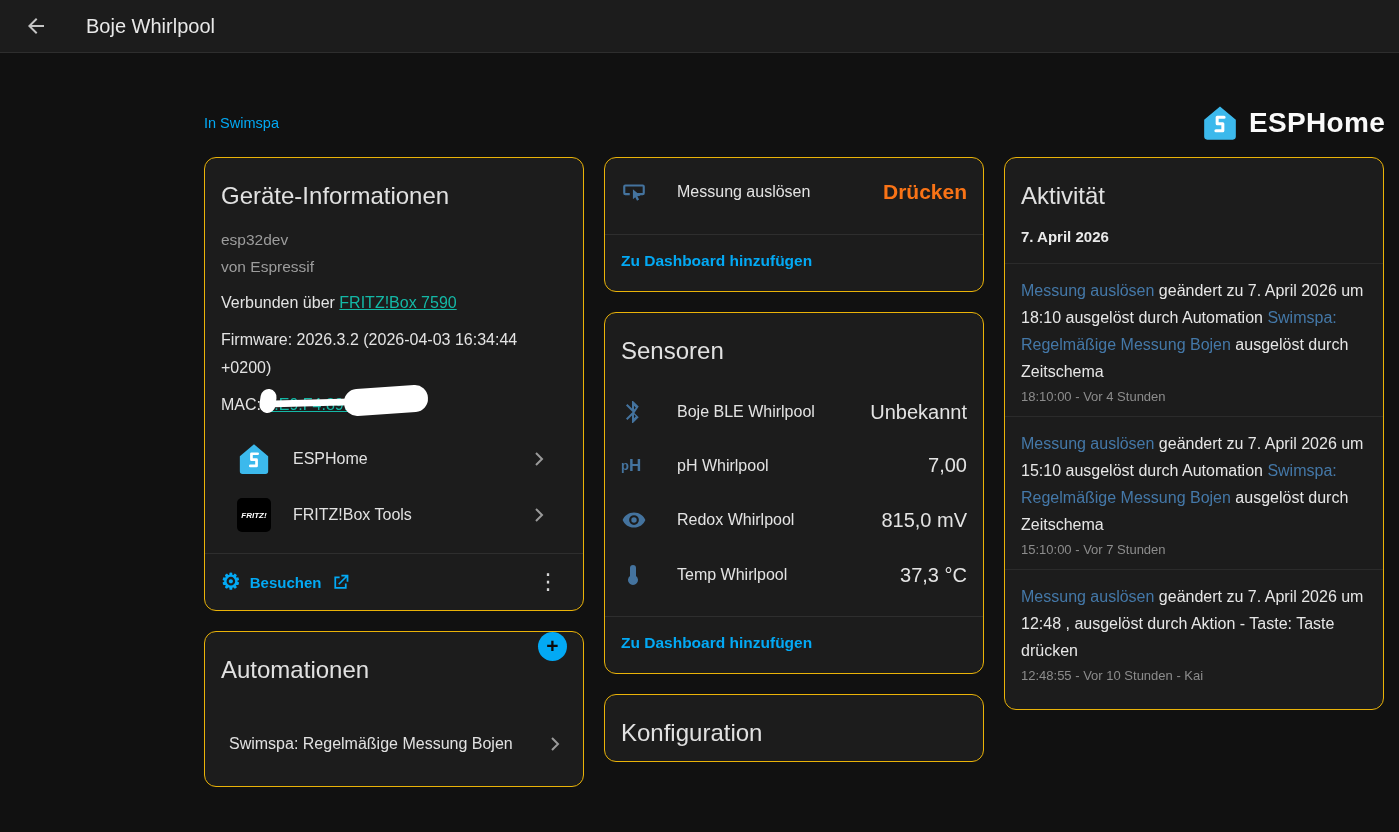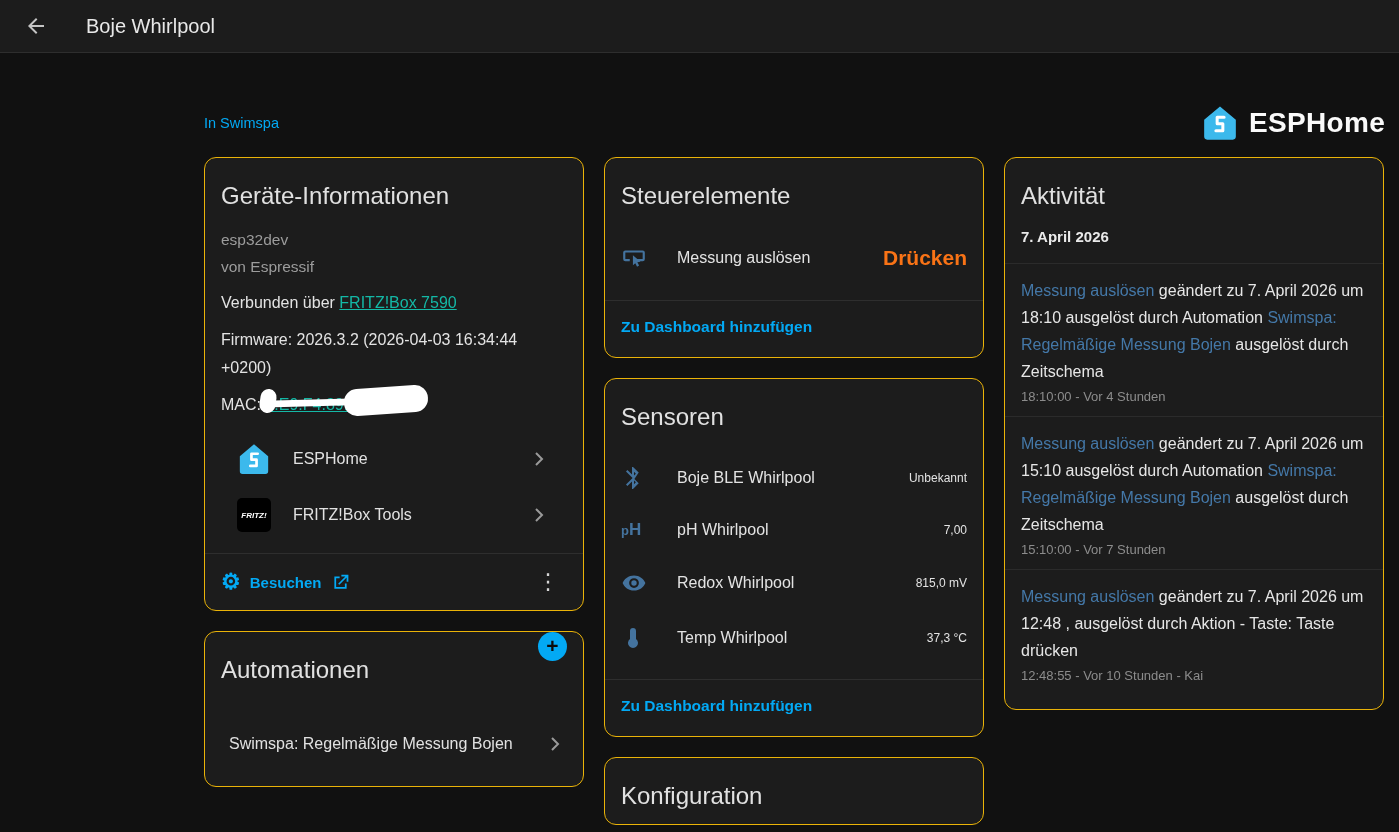--- a/index.html
+++ b/index.html
@@ -58,21 +58,21 @@
   .list-row { display:flex; align-items:center; justify-content:space-between;
               padding:18px 16px 30px 24px; cursor:pointer; margin-top:16px; }
   .list-row-label { color:#e1e1e1; font-size:16px; }
 
   
   .entity-rows { padding:6px 16px 14px; }
   .entity-row { display:flex; align-items:center; padding:15px 0; cursor:pointer; }
   .entity-icon { width:56px; display:flex; align-items:center; }
   .entity-name { flex:1; color:#e3e3e3; font-size:16px; }
   .entity-action { color:#f97316; font-weight:700; font-size:21px; cursor:pointer; }
-  .entity-value { color:#e3e3e3; font-size:12px; text-align:right; }
+  .entity-value { color:#e3e3e3; font-size:20px; text-align:right; }
   .card-link-row { border-top:1px solid #2e2e2e; padding:17px 16px 21px; }
   .dash-link { color:#03a9f4; font-weight:700; font-size:15.5px; cursor:pointer; }
   .ph-glyph { color:#44739e; font-weight:700; font-size:17px; letter-spacing:0; }
   .ph-glyph .p { font-size:13px; }
 
   
   .date-header { color:#eaeaea; font-size:15px; font-weight:700; padding:12px 16px 18px; }
   .log-entry { border-top:1px solid #2b2b2b; padding:13px 16px 12px; }
   .log-text { color:#e6e6e6; font-size:16px; line-height:27px; }
   .log-link { color:#4478a8; cursor:pointer; }
@@ -181,21 +181,20 @@
                 <path d="M9 6l6 6-6 6" fill="none" stroke="#9a9a9a" stroke-width="2"></path>
               </svg>
           </span>
         </div>
       </div>
     </div>
 
     <div class="col">
 
       <div class="card">
-        <div class="card-title">Steuerelemente</div>
         <div class="entity-rows">
           <div class="entity-row">
             <span class="entity-icon">
               <svg viewBox="0 0 24 24" width="26" height="26">
                 <path d="M4 5h16a2 2 0 0 1 2 2v6a2 2 0 0 1-2 2h-5.6v-2H20V7H4v6h4.1v2H4a2 2 0 0 1-2-2V7a2 2 0 0 1 2-2z" fill="#44739e"></path>
                 <path d="M11 9.5v9.2l2.2-1.9 1.6 3.2 1.9-1-1.6-3.1 2.9-.4z" fill="#44739e"></path>
               </svg>
             </span>
             <span class="entity-name">Messung auslösen</span>
             <span class="entity-action">Drücken</span>

